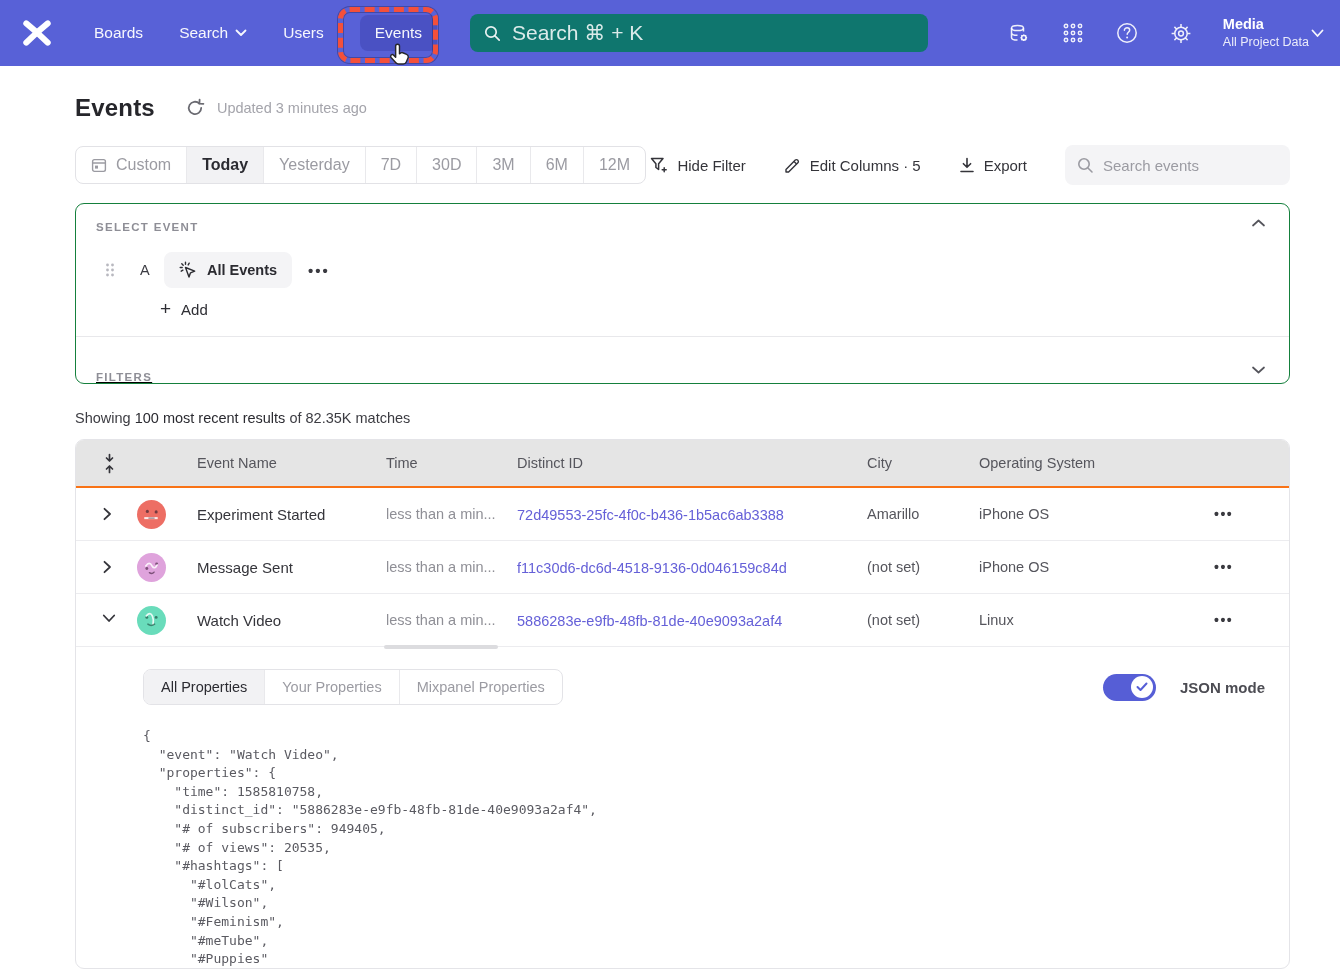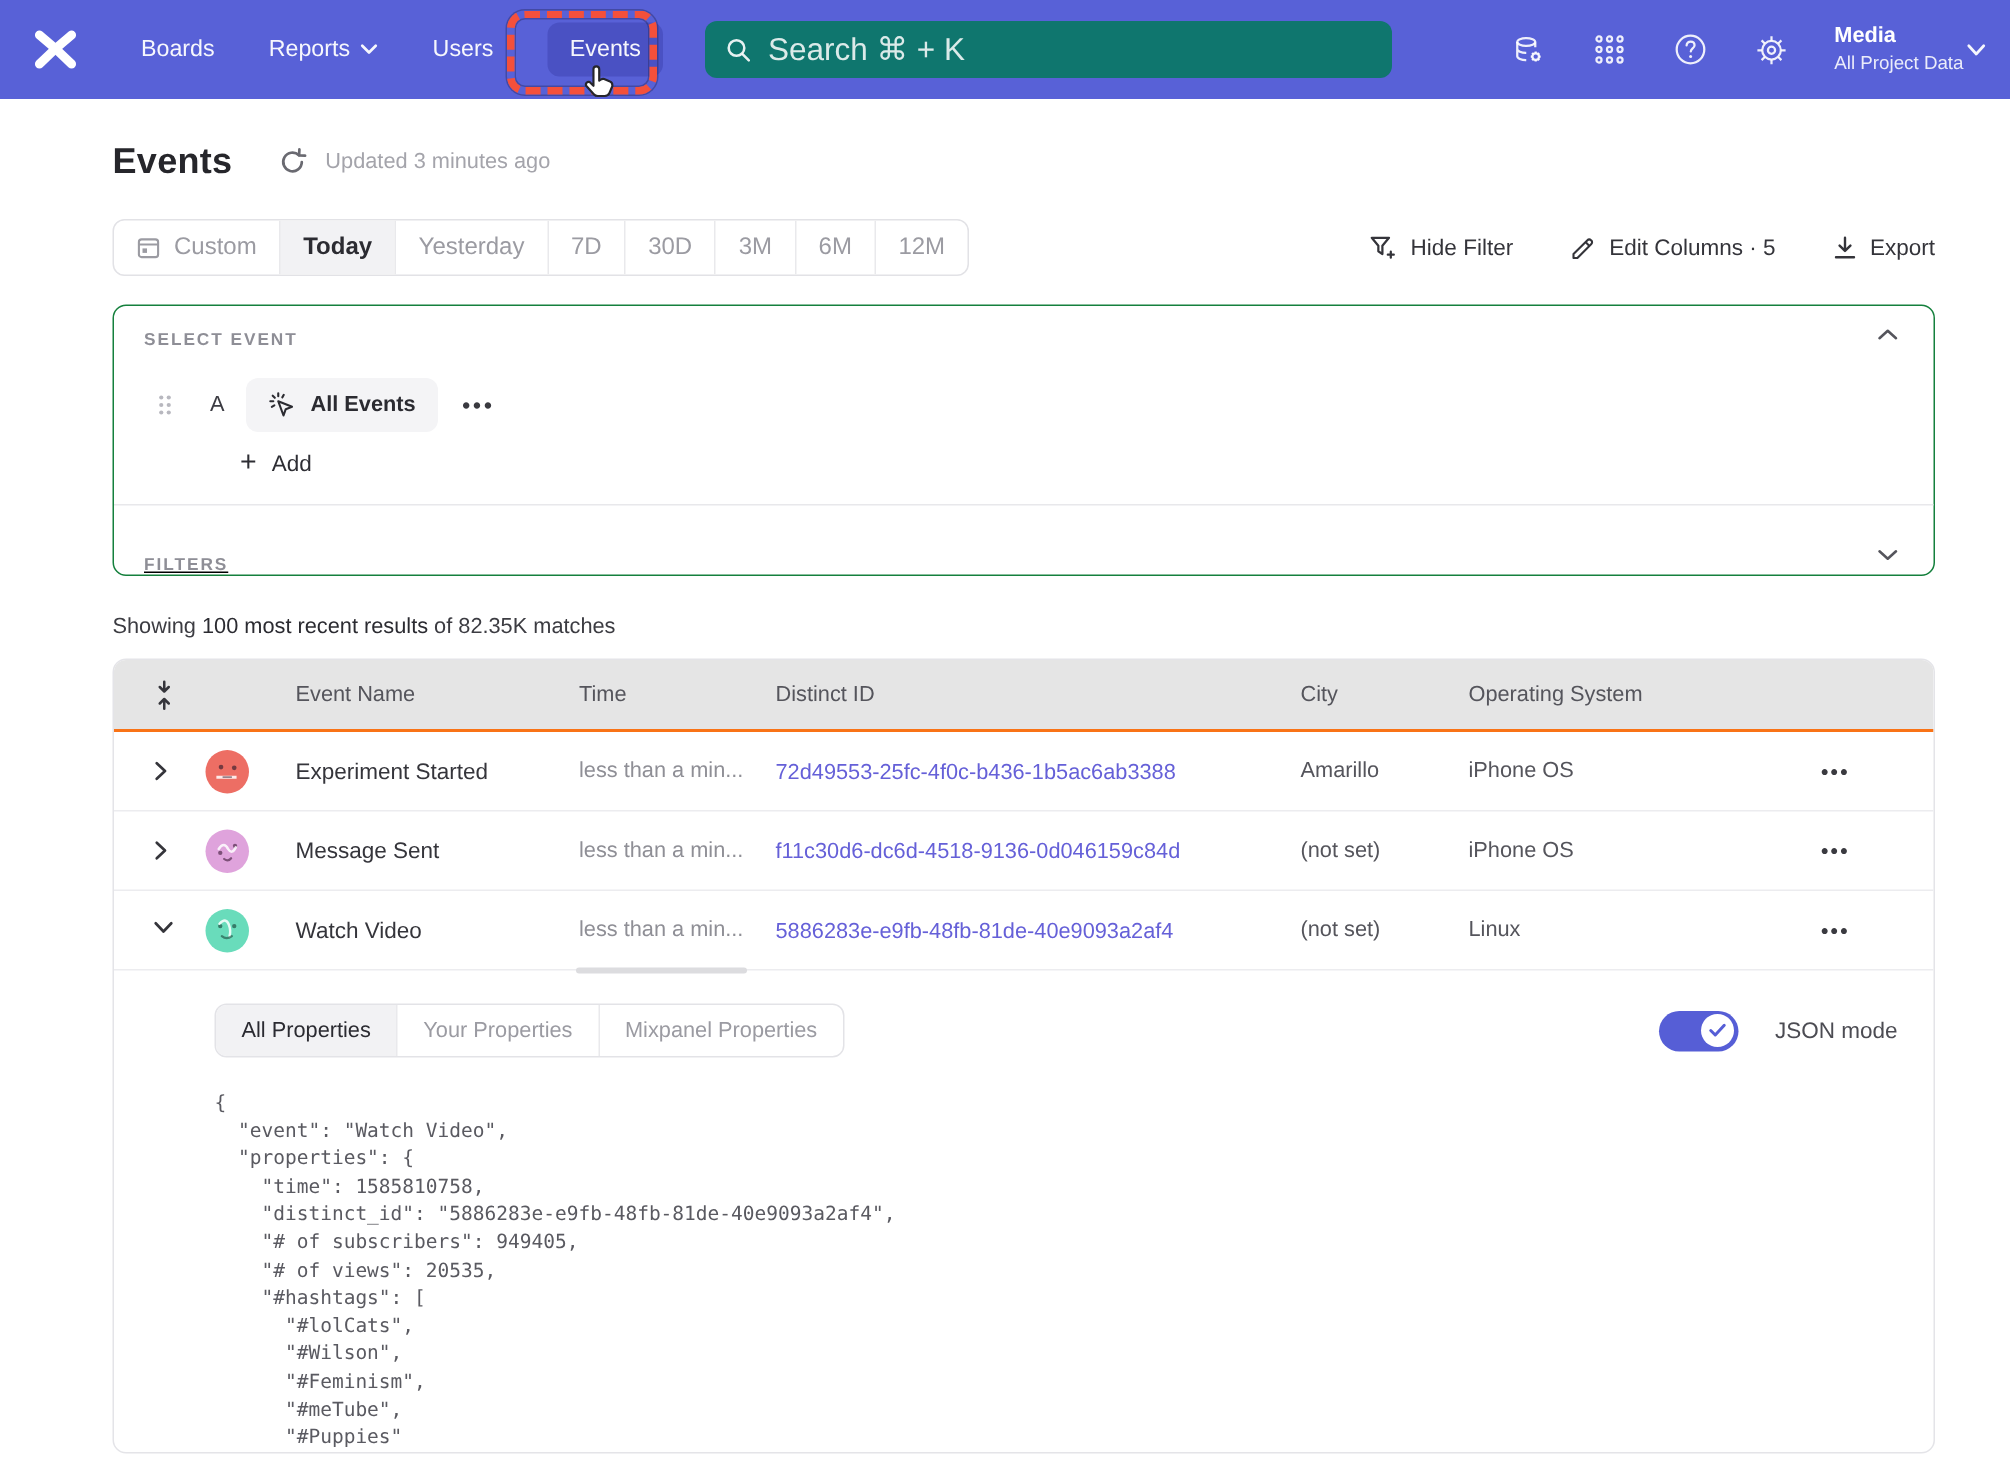--- a/index.html
+++ b/index.html
@@ -79,21 +79,21 @@
   .row-menu { color:#3a3a40; font-weight:700; letter-spacing:1.5px; font-size:14px; cursor:pointer; text-align:left; }
   .hscroll-thumb { position:absolute; left:308px; top:205px; width:114px; height:4px; background:#dcdcdf; border-radius:2px; cursor:grab; }
 
   
   .detail { padding:22px 24px 0 67px; }
   .detail-top { display:flex; align-items:center; }
   .tabs { display:flex; border:1px solid #e3e3e7; border-radius:8px; overflow:hidden; height:36px; background:#fff; }
   .tab { display:flex; align-items:center; padding:0 17px; font-size:14.5px; color:#9b9ba2; border-left:1px solid #e9e9ec; cursor:pointer; }
   .tab:first-child { border-left:none; }
   .tab.selected { background:#f2f2f4; color:#2b2b31; font-weight:400; }
-  .json-toggle-wrap { margin-left:auto; display:flex; align-items:center; gap:24px; }
+  .json-toggle-wrap { margin-left:auto; display:flex; align-items:center; gap:24px;font-weight:bold; }
   .toggle { width:53px; height:27px; border-radius:14px; background:#565ed6; position:relative; cursor:pointer; }
   .knob { position:absolute; right:3px; top:2.5px; width:22px; height:22px; border-radius:50%; background:#fff;
           display:flex; align-items:center; justify-content:center; }
   .toggle-label { font-size:15px; color:#4c4c53; }
   .json-block { margin-top:22px; font-family:"DejaVu Sans Mono", monospace; font-size:13px; line-height:18.6px;
                 color:#5a5a61; white-space:pre; }
 
   svg { display:block; }
 </style>
 </head>
@@ -107,21 +107,21 @@
         <path d="M4 5 Q14 13 24 23" stroke="#fff" stroke-width="5.6" fill="none" stroke-linecap="round"></path>
         <path d="M24 5 Q14 13 4 23" stroke="#fff" stroke-width="5.6" fill="none" stroke-linecap="round"></path>
       </svg>
     </div>
 
     <div class="nav-items">
       <div class="nav-item">
         <span>Boards</span>
       </div>
       <div class="nav-item">
-        <span>Reports</span>
+        <span>Search</span>
         <span>
           <svg width="12" height="8" viewBox="0 0 12 8">
               <path d="M1.5 1.5 L6 6 L10.5 1.5" stroke="rgba(255,255,255,.95)" stroke-width="1.8" fill="none" stroke-linecap="round" stroke-linejoin="round"></path>
             </svg>
         </span>
       </div>
       <div class="nav-item">
         <span>Users</span>
       </div>
       <div class="nav-item active">
@@ -264,20 +264,29 @@
           </span>
           <span>Edit Columns · 5</span>
         </div>
         <div class="tool-btn">
           <span>
             <svg width="16" height="17" viewBox="0 0 16 17" fill="none" stroke="#34343a" stroke-width="1.6" stroke-linecap="round" stroke-linejoin="round">
               <path d="M8 1.5 v8.5 M4.4 6.7 L8 10.3 11.6 6.7 M2 14.5 h12"></path>
             </svg>
           </span>
           <span>Export</span>
+        </div>
+        <div class="search-events">
+          <span>
+            <svg width="17" height="17" viewBox="0 0 17 17">
+                <circle cx="7" cy="7" r="5.2" stroke="#9b9ba2" stroke-width="1.6" fill="none"></circle>
+                <path d="M11.2 11.2 L15 15" stroke="#9b9ba2" stroke-width="1.6" stroke-linecap="round"></path>
+              </svg>
+          </span>
+          <input placeholder="Search events" style="">
         </div>
       </div>
     </div>
 
     <div class="card">
       <div class="sec-head">
         <span class="sec-label">SELECT EVENT</span>
         <span class="chev-btn">
           <svg width="15" height="10" viewBox="0 0 15 10">
               <path d="M2 7.5 L7.5 2.5 L13 7.5" stroke="#55555c" stroke-width="1.7" fill="none" stroke-linecap="round" stroke-linejoin="round"></path>

